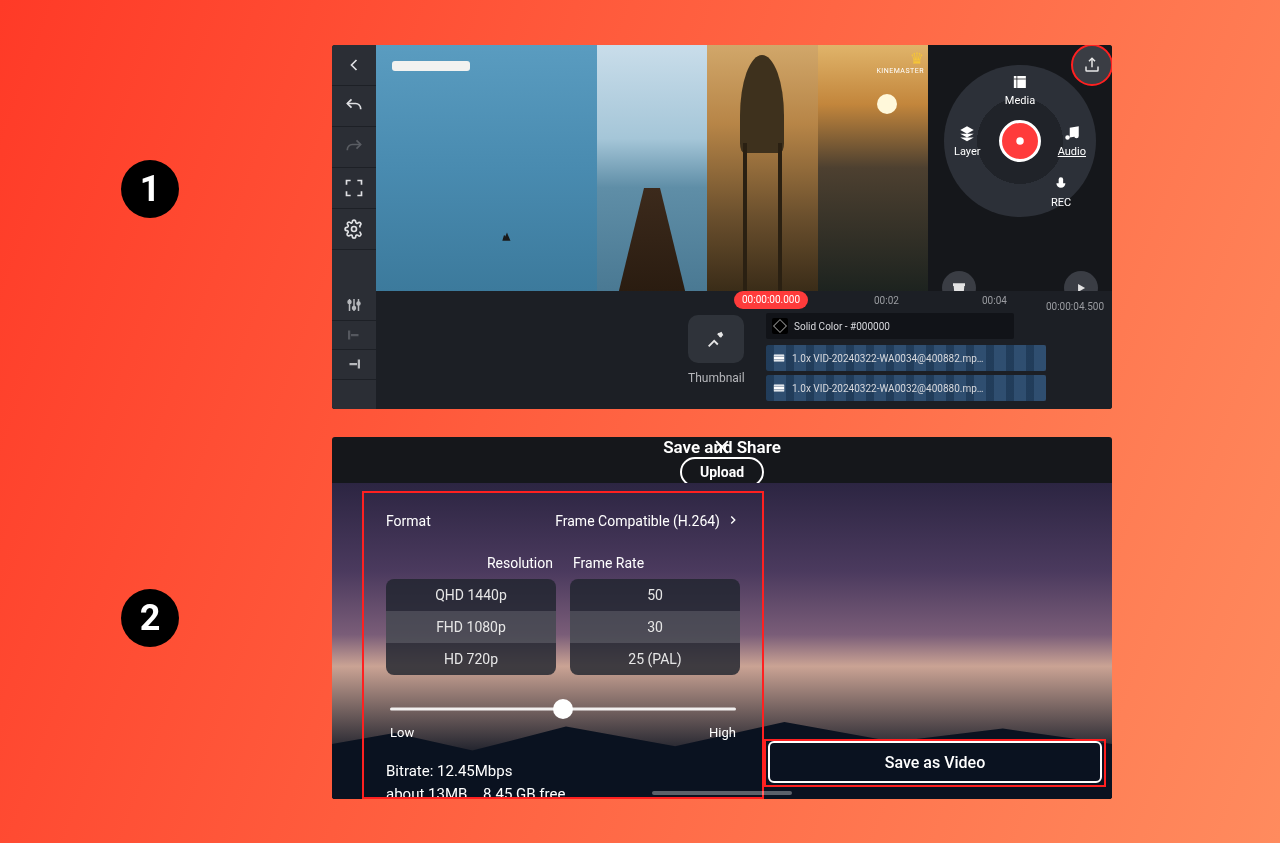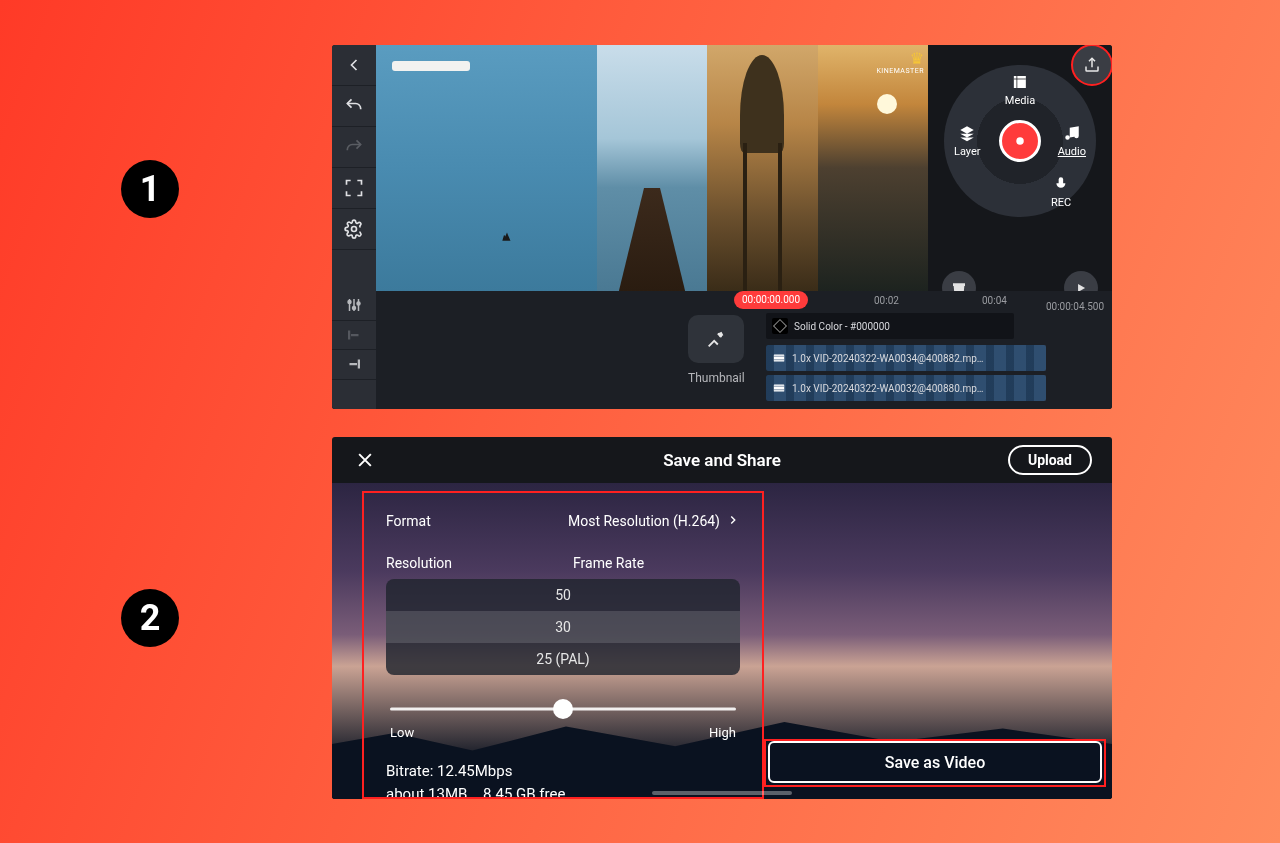--- a/index.html
+++ b/index.html
@@ -126,39 +126,39 @@
   .tl-square{width:16px;height:16px;border-radius:2px;display:flex;align-items:center;justify-content:center;}
   .tl-row.solid{top:2px;background:#111318;width:248px;}
   .tl-row.solid .tl-square{background:#000;}
   .tl-row.solid .tl-square::after{content:"";width:8px;height:8px;border:1px solid #888;transform:rotate(45deg);}
   .tl-row.clip1{top:34px;background:#27476a;width:280px;}
   .tl-row.clip2{top:64px;background:#27476a;width:280px;}
   .tl-row.clip1::before,.tl-row.clip2::before{content:"";position:absolute;inset:0;background:repeating-linear-gradient(90deg,rgba(0,0,0,.15) 0 8px,rgba(255,255,255,.04) 8px 20px);}
   .clip-ic{width:14px;height:14px;fill:#fff;}
 
   
-  .s2-header{height:46px;display:flex;align-items:center;justify-content:space-between;padding:0 20px;color:#fff;}
+  .s2-header{height:46px;display:flex;align-items:center;justify-content:space-between;padding:0 20px;color:#fff;flex-direction:column;}
   .s2-title{position:absolute;left:0;right:0;text-align:center;font-size:17px;font-weight:600;pointer-events:none;}
   .close-btn{width:26px;height:26px;display:flex;align-items:center;justify-content:center;}
   .close-btn svg{width:20px;height:20px;stroke:#fff;stroke-width:2.4;}
   .upload-pill{border:2px solid #fff;border-radius:999px;padding:5px 18px;font-size:14px;font-weight:700;}
 
   .s2-body{position:absolute;top:46px;left:0;right:0;bottom:0;background:linear-gradient(#2c2542 0%, #4b3a5e 28%, #7a5d78 48%, #caa394 58%, #0e1522 88%, #07101b 100%);}
   .s2-mountains{position:absolute;left:0;right:0;bottom:0;height:110px;background:#0a1220;clip-path:polygon(0 50%, 8% 40%, 18% 56%, 30% 34%, 44% 52%, 58% 30%, 72% 48%, 86% 36%, 100% 50%, 100% 100%, 0 100%);}  
 
   .settings-panel{
     position:absolute; left:30px; top:8px; width:402px; height:308px;
     border:2px solid #ff2020; pointer-events:none;
   }
   .settings-inner{position:absolute; left:30px; top:8px; width:402px; padding:14px 24px 14px 24px; color:#fff;}
   .row-format{display:flex;align-items:center;justify-content:space-between;height:32px;font-size:14px;}
   .row-format-right{display:flex;align-items:center;gap:6px;}
   .chev svg{width:14px;height:14px;stroke:#fff;fill:none;stroke-width:2.4;}
   .sec-labels{display:flex;gap:20px;margin-top:18px;font-size:14px;}
-  .sec-labels>div:first-child{flex:1;}
+  .sec-labels>div:first-child{flex:1;text-align:right;}
   .sec-labels>div:last-child{flex:1;}
   .picker-row{display:flex;gap:14px;margin-top:8px;}
   .picker{flex:1;background:rgba(32,36,46,.82);border-radius:8px;overflow:hidden;}
   .picker .opt{height:32px;display:flex;align-items:center;justify-content:center;font-size:14px;color:#e6e6e6;}
   .picker .opt.sel{background:rgba(255,255,255,.14);}
   .slider{position:relative;height:24px;margin:22px 4px 4px;}
   .slider-track{position:absolute;left:0;right:0;top:50%;height:3px;background:#fff;opacity:.9;transform:translateY(-50%);border-radius:2px;}
   .slider-knob{position:absolute;top:50%;left:50%;width:20px;height:20px;background:#fff;border-radius:50%;transform:translate(-50%,-50%);}
   .slider-ends{display:flex;justify-content:space-between;font-size:13px;margin:4px 4px 0;}
   .info-line{margin-top:20px;font-size:15px;line-height:1.5;}
@@ -367,33 +367,38 @@
     <div class="upload-pill">Upload</div>
   </div>
 
   <div class="s2-body">
     <div class="s2-mountains"></div>
 
     <div class="settings-inner">
       <div class="row-format">
         <span>Format</span>
         <span class="row-format-right">
-          <span>Most Resolution (H.264)</span>
+          <span>Frame Compatible (H.264)</span>
           <span class="chev"><svg viewBox="0 0 24 24">
                 <polyline points="9 6 15 12 9 18"></polyline>
               </svg></span>
         </span>
       </div>
 
       <div class="sec-labels">
         <div>Resolution</div>
         <div>Frame Rate</div>
       </div>
 
       <div class="picker-row">
+        <div class="picker">
+          <div class="opt">QHD 1440p</div>
+          <div class="opt sel">FHD 1080p</div>
+          <div class="opt">HD 720p</div>
+        </div>
         <div class="picker">
           <div class="opt">50</div>
           <div class="opt sel">30</div>
           <div class="opt">25 (PAL)</div>
         </div>
       </div>
 
       <div class="slider">
         <div class="slider-track"></div>
         <div class="slider-knob"></div>

